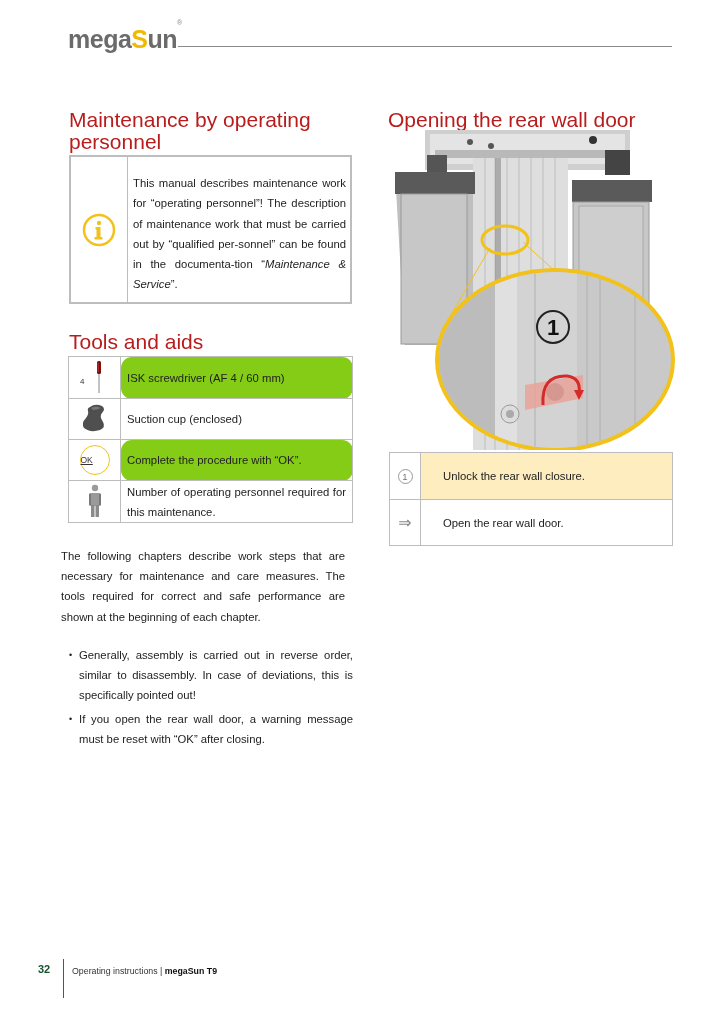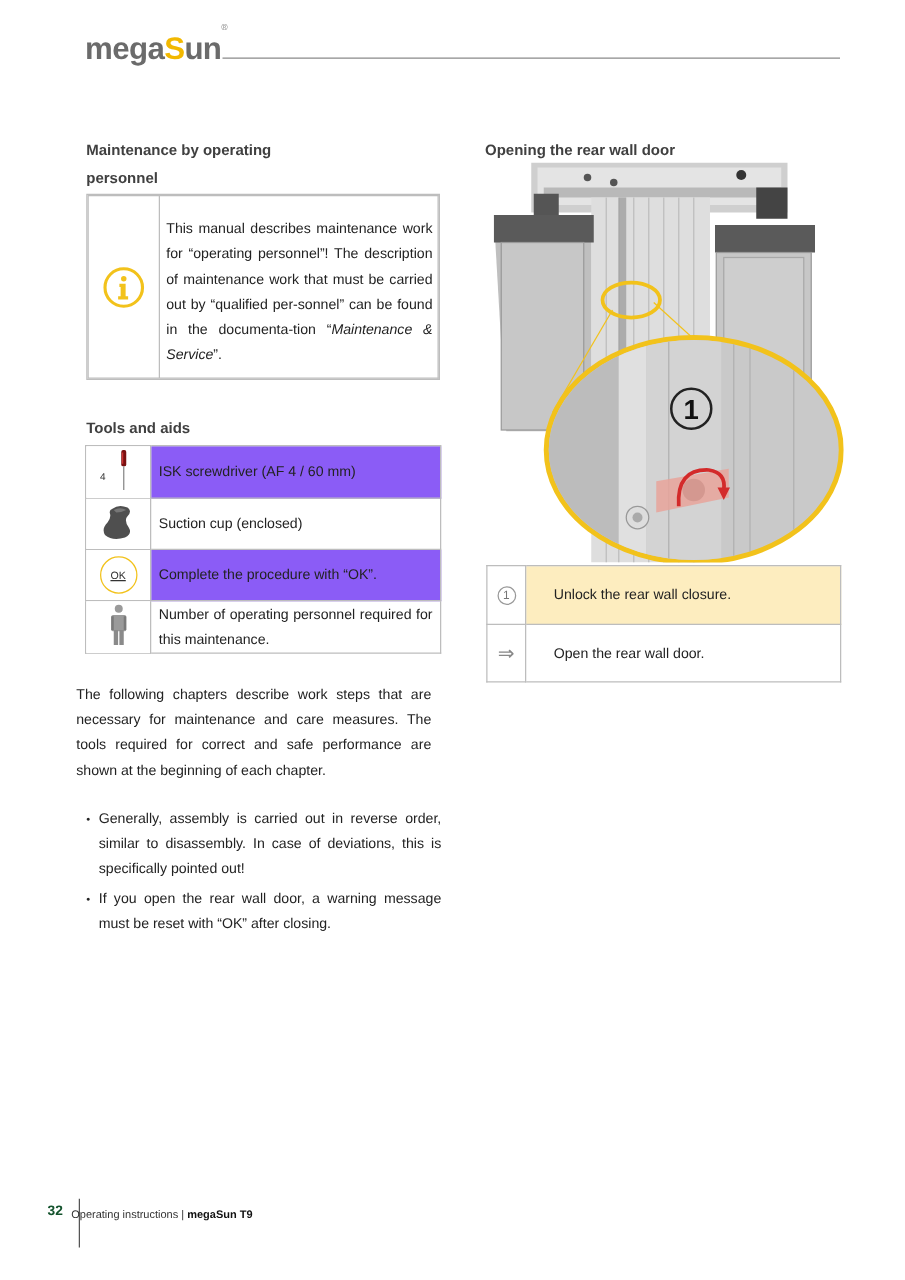--- a/index.html
+++ b/index.html
@@ -5,42 +5,42 @@
   * { box-sizing: border-box; margin: 0; padding: 0; }
   html, body { width: 724px; height: 1024px; background: #ffffff; overflow: hidden; }
   body { position: relative; font-family: "Liberation Sans", sans-serif; color: #1a1a1a; }
 
   
   .logo { position: absolute; left: 68px; top: 22px; font-size: 25px; font-weight: bold; letter-spacing: -0.5px; color: #6b6b6b; line-height: 30px; }
   .logo .s { color: #f2b800; }
   .logo sup { font-size: 7px; font-weight: normal; position: relative; top: -14px; color: #888; }
   .header-line { position: absolute; left: 178px; top: 46px; width: 494px; height: 1px; background: #8a8a8a; }
 
-  h2 { font-size: 12px; font-weight: bold; color: #404040; line-height: 22px; position: absolute; }
+  h2 { font-size: 21px; font-weight: normal; color: #b91c1c; line-height: 22px; position: absolute; }
 
   
   .info-box { position: absolute; left: 69px; top: 155px; width: 283px; height: 149px; border: 1px solid #bdbdbd; padding: 0; }
   .info-inner { display: flex; width: 100%; height: 100%; }
   .info-icon-cell { width: 58px; border: 1px solid #bdbdbd; display: flex; align-items: center; justify-content: center; }
   .info-text-cell { flex: 1; border: 1px solid #bdbdbd; border-left: none; padding: 16px 4px 0 5px; font-size: 11.3px; line-height: 20.3px; text-align: justify; color: #222; }
   .info-text-cell em { font-style: italic; }
 
   
   table { border-collapse: collapse; position: absolute; }
   .tools { left: 68px; top: 356px; width: 285px; }
   .tools td { border: 1px solid #bdbdbd; font-size: 11.3px; color: #222; vertical-align: middle; }
   .tools td.ic { width: 52px; text-align: center; position: relative; background: #fff; }
   .tools td.tx { padding: 0 6px; line-height: 20px; text-align: justify; }
   .tools tr.r1 td { height: 42px; }
   .tools tr.r2 td { height: 41px; margin-left: 21px; }
   .tools tr.r3 td { height: 41px; }
   .tools tr.r4 td { height: 42px; }
-  .tools td.tx.shaded { background: #8b5cf6; }
-
-  .ok-circle { width: 30px; height: 30px; border-radius: 50%; border: 1.5px solid #f2c21b; margin: 0 auto; font-size: 8.5px; display: flex; align-items: center; justify-content: center; color: #333; text-decoration: underline; }
+  .tools td.tx.shaded { background: #84cc16; border-radius: 11px; }
+
+  .ok-circle { width: 30px; height: 30px; border-radius: 50%; border: 1.5px solid #f2c21b; margin: 0 auto; font-size: 8.5px; display: flex; align-items: center; justify-content: flex-start; color: #333; text-decoration: underline; }
 
   
   .para { position: absolute; left: 61px; top: 546px; width: 284px; font-size: 11.3px; line-height: 20.2px; text-align: justify; color: #222; }
   .bullets { position: absolute; left: 69px; top: 645px; width: 284px; list-style: none; font-size: 11.3px; line-height: 20.2px; color: #222; }
   .bullets li { position: relative; padding-left: 10px; text-align: justify; margin-bottom: 3px; }
   .bullets li::before { content: "•"; position: absolute; left: 0; top: 0; font-size: 9px; }
 
   
   .figure { position: absolute; left: 395px; top: 130px; width: 280px; height: 320px; }
 
@@ -50,21 +50,21 @@
   .steps td.ic { width: 31px; text-align: center; color: #888; }
   .steps td.tx { padding: 0 22px; }
   .steps tr.s1 td { height: 47px; }
   .steps tr.s2 td { height: 46px; }
   .steps tr.s1 td.tx { background: #fdedbf; }
   .step-num { display: inline-block; width: 15px; height: 15px; border: 1px solid #999; border-radius: 50%; font-size: 9.5px; line-height: 13px; color: #777; }
 
   
   .page-num { position: absolute; left: 38px; top: 963px; font-size: 11px; font-weight: bold; color: #14532d; }
   .footer-line { position: absolute; left: 63px; top: 959px; width: 1px; height: 39px; background: #555; }
-  .footer-text { position: absolute; left: 57px; top: 966px; font-size: 8.8px; color: #333; }
+  .footer-text { position: absolute; left: 72px; top: 966px; font-size: 8.8px; color: #333; }
   .footer-text b { font-weight: bold; color: #111; }
 </style>
 </head>
 <body>
 
 <div class="logo"><span>mega</span><span class="s">S</span><span>un</span><sup>®</sup></div>
 <div class="header-line"></div>
 
 <h2 style="left:69px; top:109px; width:290px;">
   <span>Maintenance by operating</span><br>

